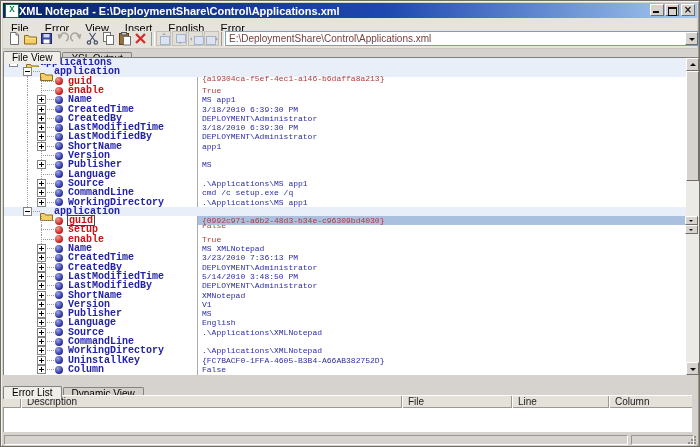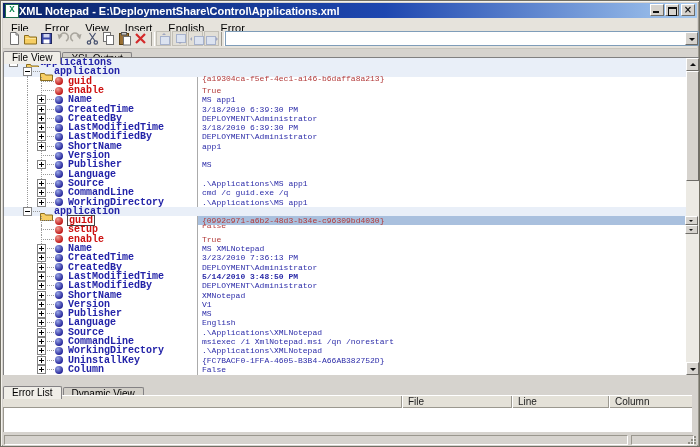--- a/index.html
+++ b/index.html
@@ -193,20 +193,21 @@
     <div class="nudge" style="left:185px">
         <span class="nbox" style="left:5px"></span>
         <span class="narr" style="left:1px;top:5px;border:2.5px solid transparent;border-right-color:#9FA6C0;border-left:none"></span>
       </div>
     <div class="nudge" style="left:201px">
         <span class="nbox" style="left:1px"></span>
         <span class="narr" style="left:11px;top:5px;border:2.5px solid transparent;border-left-color:#9FA6C0;border-right:none"></span>
       </div>
     <div class="tsep" style="left:218px"></div>
     <div class="addr">
+      <span class="addr-text">E:\DeploymentShare\Control\Applications.xml</span>
       <span class="addr-btn">
           <span class="tri-dn"></span>
         </span>
     </div>
   </div>
 
   <div class="tabstrip" id="toptabs"><span class="tab active">File View</span><span class="tab">XSL Output</span></div>
 
   <div class="main" id="main">
     <div class="vsep"></div>
@@ -302,21 +303,21 @@
         <div class="exp plus" style="left: 33px; top: 120.9px; width: 9px; height: 9px;"></div>
         <div class="ball element" style="left: 51px; top: 121.6px; width: 8px; height: 8px;"></div>
         <div class="nlabel element" style="left: 64px; top: 120.9px;">Source</div>
         <div class="nval velem" style="left: 198px; top: 120.9px;">.\Applications\MS app1</div>
         <div class="vline" style="left: 23px; top: 130.2px; width: 0px; height: 9.3px;"></div>
         <div class="vline" style="left: 37px; top: 130.2px; width: 0px; height: 9.3px;"></div>
         <div class="hline" style="left: 37px; top: 134.2px; width: 13px; height: 0px;"></div>
         <div class="exp plus" style="left: 33px; top: 130.2px; width: 9px; height: 9px;"></div>
         <div class="ball element" style="left: 51px; top: 130.9px; width: 8px; height: 8px;"></div>
         <div class="nlabel element" style="left: 64px; top: 130.2px;">CommandLine</div>
-        <div class="nval velem" style="left: 198px; top: 130.2px;">cmd /c guid.exe /q</div>
+        <div class="nval velem" style="left: 198px; top: 130.2px;">cmd /c setup.exe /q</div>
         <div class="vline" style="left: 23px; top: 139.5px; width: 0px; height: 9.3px;"></div>
         <div class="vline" style="left: 37px; top: 139.5px; width: 0px; height: 4.65px;"></div>
         <div class="hline" style="left: 37px; top: 143.5px; width: 13px; height: 0px;"></div>
         <div class="exp plus" style="left: 33px; top: 139.5px; width: 9px; height: 9px;"></div>
         <div class="ball element" style="left: 51px; top: 140.2px; width: 8px; height: 8px;"></div>
         <div class="nlabel element" style="left: 64px; top: 139.5px;">WorkingDirectory</div>
         <div class="nval velem" style="left: 198px; top: 139.5px;">.\Applications\MS app1</div>
         <div class="band" style="left: 0px; top: 148.8px; width: 682px; height: 9.3px;"></div>
         <div class="vline" style="left: 23px; top: 148.8px; width: 0px; height: 4.65px;"></div>
         <div class="hline" style="left: 23px; top: 152.8px; width: 13px; height: 0px;"></div>
@@ -359,21 +360,21 @@
         <div class="hline" style="left: 37px; top: 208.6px; width: 13px; height: 0px;"></div>
         <div class="exp plus" style="left: 33px; top: 204.6px; width: 9px; height: 9px;"></div>
         <div class="ball element" style="left: 51px; top: 205.3px; width: 8px; height: 8px;"></div>
         <div class="nlabel element" style="left: 64px; top: 204.6px;">CreatedBy</div>
         <div class="nval velem" style="left: 198px; top: 204.6px;">DEPLOYMENT\Administrator</div>
         <div class="vline" style="left: 37px; top: 213.9px; width: 0px; height: 9.3px;"></div>
         <div class="hline" style="left: 37px; top: 217.9px; width: 13px; height: 0px;"></div>
         <div class="exp plus" style="left: 33px; top: 213.9px; width: 9px; height: 9px;"></div>
         <div class="ball element" style="left: 51px; top: 214.6px; width: 8px; height: 8px;"></div>
         <div class="nlabel element" style="left: 64px; top: 213.9px;">LastModifiedTime</div>
-        <div class="nval velem" style="left: 198px; top: 213.9px; font-weight: bold;">5/14/2010 3:48:50 PM</div>
+        <div class="nval velem" style="left: 198px; top: 213.9px;">5/14/2010 3:48:50 PM</div>
         <div class="vline" style="left: 37px; top: 223.2px; width: 0px; height: 9.3px;"></div>
         <div class="hline" style="left: 37px; top: 227.2px; width: 13px; height: 0px;"></div>
         <div class="exp plus" style="left: 33px; top: 223.2px; width: 9px; height: 9px;"></div>
         <div class="ball element" style="left: 51px; top: 223.9px; width: 8px; height: 8px;"></div>
         <div class="nlabel element" style="left: 64px; top: 223.2px;">LastModifiedBy</div>
         <div class="nval velem" style="left: 198px; top: 223.2px;">DEPLOYMENT\Administrator</div>
         <div class="vline" style="left: 37px; top: 232.5px; width: 0px; height: 9.3px;"></div>
         <div class="hline" style="left: 37px; top: 236.5px; width: 13px; height: 0px;"></div>
         <div class="exp plus" style="left: 33px; top: 232.5px; width: 9px; height: 9px;"></div>
         <div class="ball element" style="left: 51px; top: 233.2px; width: 8px; height: 8px;"></div>
@@ -401,21 +402,20 @@
         <div class="hline" style="left: 37px; top: 273.7px; width: 13px; height: 0px;"></div>
         <div class="exp plus" style="left: 33px; top: 269.7px; width: 9px; height: 9px;"></div>
         <div class="ball element" style="left: 51px; top: 270.4px; width: 8px; height: 8px;"></div>
         <div class="nlabel element" style="left: 64px; top: 269.7px;">Source</div>
         <div class="nval velem" style="left: 198px; top: 269.7px;">.\Applications\XMLNotepad</div>
         <div class="vline" style="left: 37px; top: 279px; width: 0px; height: 9.3px;"></div>
         <div class="hline" style="left: 37px; top: 283px; width: 13px; height: 0px;"></div>
         <div class="exp plus" style="left: 33px; top: 279px; width: 9px; height: 9px;"></div>
         <div class="ball element" style="left: 51px; top: 279.7px; width: 8px; height: 8px;"></div>
         <div class="nlabel element" style="left: 64px; top: 279px;">CommandLine</div>
-        <div class="nval velem" style="left: 198px; top: 279px;">msiexec /i XmlNotepad.msi /qn /norestart</div>
         <div class="vline" style="left: 37px; top: 288.3px; width: 0px; height: 9.3px;"></div>
         <div class="hline" style="left: 37px; top: 292.3px; width: 13px; height: 0px;"></div>
         <div class="exp plus" style="left: 33px; top: 288.3px; width: 9px; height: 9px;"></div>
         <div class="ball element" style="left: 51px; top: 289px; width: 8px; height: 8px;"></div>
         <div class="nlabel element" style="left: 64px; top: 288.3px;">WorkingDirectory</div>
         <div class="nval velem" style="left: 198px; top: 288.3px;">.\Applications\XMLNotepad</div>
         <div class="vline" style="left: 37px; top: 297.6px; width: 0px; height: 9.3px;"></div>
         <div class="hline" style="left: 37px; top: 301.6px; width: 13px; height: 0px;"></div>
         <div class="exp plus" style="left: 33px; top: 297.6px; width: 9px; height: 9px;"></div>
         <div class="ball element" style="left: 51px; top: 298.3px; width: 8px; height: 8px;"></div>
@@ -443,20 +443,21 @@
       <div class="spin" style="left: 681px; top: 167.1px; width: 13px; height: 9px; position: absolute;">
         <span class="tri-dn"></span>
       </div>
     </div>
 
   <div class="hsplit"></div>
 
   <div class="tabstrip" id="bottabs"><span class="tab active">Error List</span><span class="tab">Dynamic View</span></div>
 
   <div class="ghead" id="gridhead">
+      <div class="gcol" style="left: 18px; width: 380px;">Description</div>
       <div class="gcol" style="left: 399px; width: 109px;">File</div>
       <div class="gcol" style="left: 509px; width: 96px;">Line</div>
       <div class="gcol" style="left: 606px; width: 82px;">Column</div>
     </div>
   <div class="gbody"></div>
 
   <div class="status">
     <div class="spanel" style="left:1px;width:624px"></div>
     <div class="spanel" style="left:628px;width:63px"></div>
     <div class="grip"></div>

